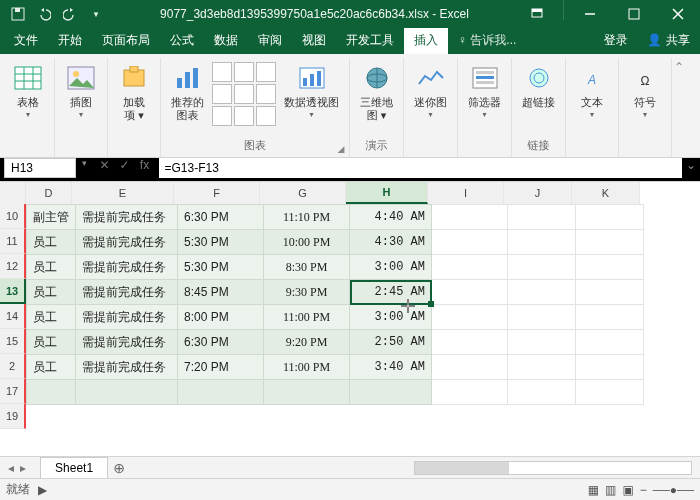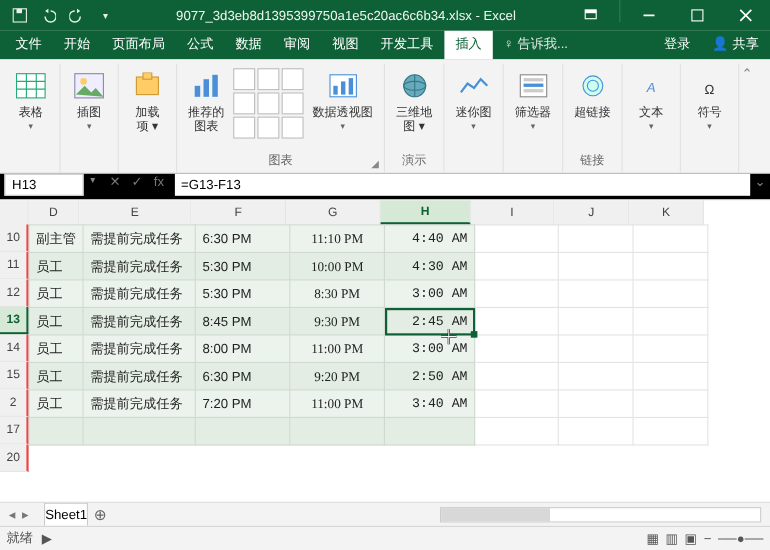--- a/index.html
+++ b/index.html
@@ -50,21 +50,21 @@
 .c-I{width:76px}
 .c-J{width:68px}
 .c-K{width:68px}
 .data-region td.c-D,.data-region td.c-E,.data-region td.c-F,.data-region td.c-G,.data-region td.c-H{background:#ecf3ec;border-color:#cfd9cf}
 .data-region tr:nth-child(2n) td.c-D,.data-region tr:nth-child(2n) td.c-E,.data-region tr:nth-child(2n) td.c-F,.data-region tr:nth-child(2n) td.c-G,.data-region tr:nth-child(2n) td.c-H{background:#e3ede3}
 td.active{outline:2px solid #0e6136;outline-offset:-2px;position:relative}
 td.active::after{content:"";position:absolute;right:-3px;bottom:-3px;width:6px;height:6px;background:#0e6136}
 .plus-cursor{position:absolute;left:400px;top:116px;width:16px;height:16px;pointer-events:none}
 .sheetbar{height:22px;background:#f3f3f3;border-top:1px solid #d4d4d4;display:flex;align-items:center}
 .sheet-nav{display:flex;gap:6px;padding:0 8px;color:#777}
-.sheet-tab{background:#fff;border:1px solid #ccc;border-bottom:none;padding:3px 0;font-size:12px;margin-left:6px}
+.sheet-tab{background:#fff;border:1px solid #ccc;border-bottom:none;padding:3px 14px;font-size:12px;margin-left:6px}
 .sheet-add{width:22px;text-align:center;color:#666;font-size:14px;cursor:pointer}
 .hscroll{flex:1;margin:0 8px;height:14px;border:1px solid #ccc;background:#fff;position:relative}
 .hscroll .thumb{position:absolute;left:0;top:0;height:100%;width:34%;background:#d8d8d8}
 .statusbar{height:22px;background:#f3f3f3;border-top:1px solid #d4d4d4;display:flex;align-items:center;padding:0 6px;color:#555;font-size:11px}
 .statusbar .views{margin-left:auto;display:flex;gap:6px;align-items:center}
 svg{display:block}
 .separator{width:1px;height:20px;background:#2e7d4f;margin:0 4px}
 </style>
 </head>
 <body>
@@ -350,21 +350,21 @@
     </div>
   <div class="rowheads" id="rowheads">
       <div class="rh">10</div>
       <div class="rh">11</div>
       <div class="rh">12</div>
       <div class="rh active">13</div>
       <div class="rh">14</div>
       <div class="rh">15</div>
       <div class="rh">2</div>
       <div class="rh">17</div>
-      <div class="rh">20</div>
+      <div class="rh">19</div>
     </div>
   <table class="cells">
       <tbody id="cells" class="data-region">
         <tr>
           <td class="c-D">副主管</td>
           <td class="c-E">需提前完成任务</td>
           <td class="c-F">6:30 PM</td>
           <td class="c-G">11:10 PM</td>
           <td class="c-H">4:40 AM</td>
           <td class="c-I"></td>

